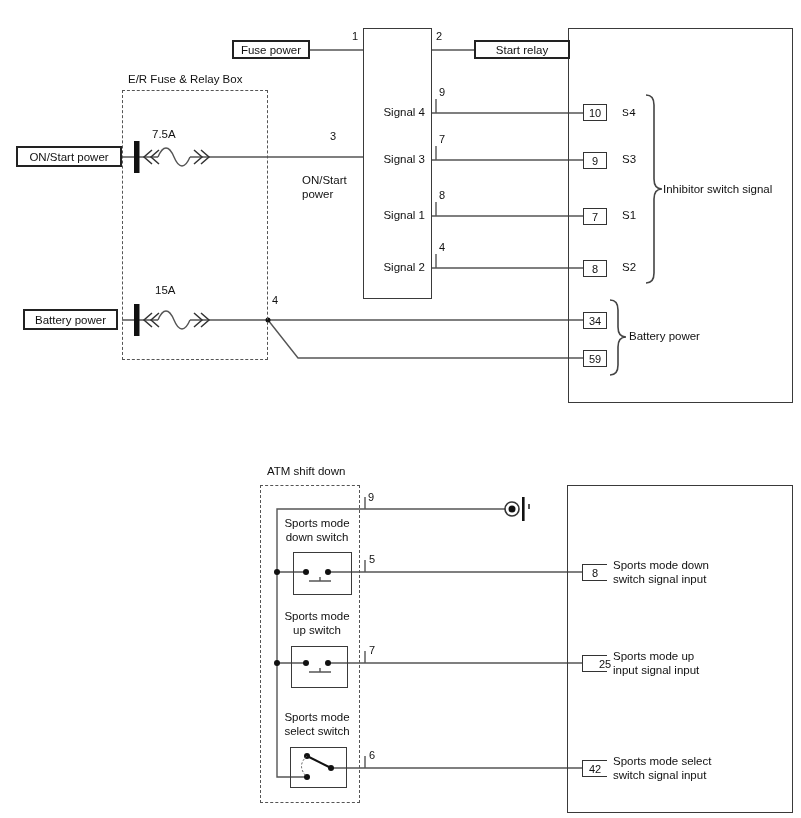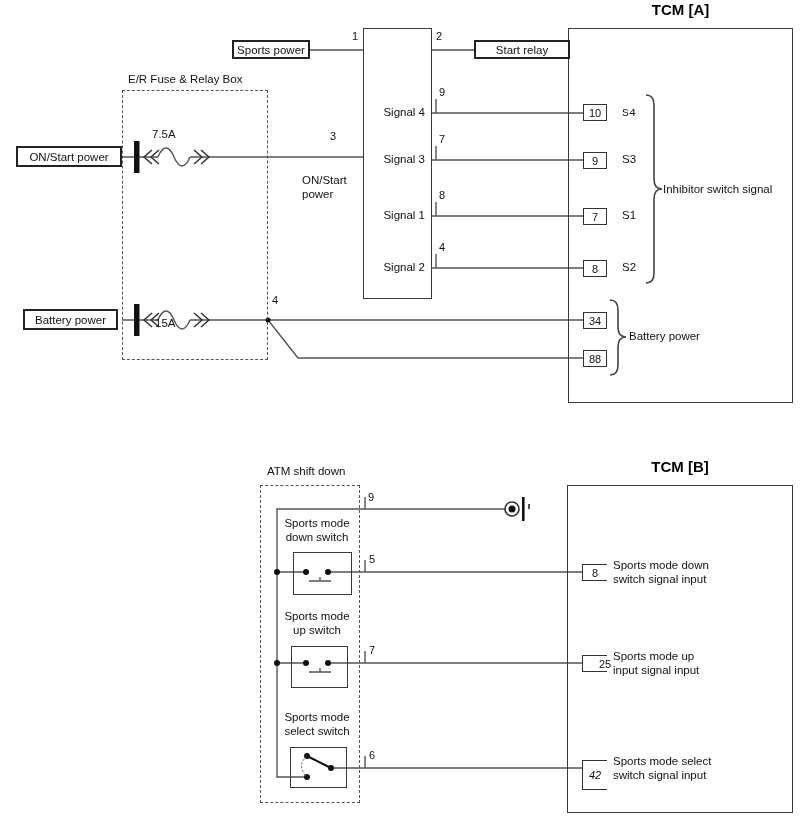--- a/index.html
+++ b/index.html
@@ -98,29 +98,28 @@
 
   <div class="abs compbox" style="left:363px;top:28px;width:69px;height:271px;"></div>
   <div class="abs compbox" style="left:568px;top:28px;width:225px;height:375px;"></div>
   <div class="abs compbox" style="left:567px;top:485px;width:226px;height:328px;"></div>
   <div class="abs dashbox" style="left:122px;top:90px;width:146px;height:270px;"></div>
   <div class="abs dashbox" style="left:260px;top:485px;width:100px;height:318px;"></div>
   <div class="abs compbox" style="left:293px;top:552px;width:59px;height:43px;"></div>
   <div class="abs compbox" style="left:291px;top:646px;width:57px;height:42px;"></div>
   <div class="abs compbox" style="left:290px;top:747px;width:57px;height:41px;"></div>
 
-  <div class="abs lblbox" style="left:232px;top:40px;width:78px;height:19px;">Sports power</div>
+  <div class="abs lblbox" style="left:232px;top:40px;width:78px;height:19px;">Fuse power</div>
   <div class="abs lblbox" style="left:474px;top:40px;width:96px;height:19px;">Start relay</div>
   <div class="abs lblbox" style="left:16px;top:146px;width:106px;height:21px;">ON/Start power</div>
   <div class="abs lblbox" style="left:23px;top:309px;width:95px;height:21px;">Battery power</div>
 
-  <div class="abs title ctr" style="left:568px;top:2px;width:225px;">TCM [A]</div>
   <div class="abs t" style="left:128px;top:73px;">E/R Fuse &amp; Relay Box</div>
   <div class="abs t" style="left:152px;top:128px;">7.5A</div>
-  <div class="abs t" style="left:155px;top:284px;margin-top:33px;">15A</div>
+  <div class="abs t" style="left:155px;top:284px;">15A</div>
   <div class="abs pin" style="left:272px;top:294px;">4</div>
 
   <div class="abs pin rt" style="left:330px;top:30px;width:28px;">1</div>
   <div class="abs pin" style="left:436px;top:30px;">2</div>
   <div class="abs pin rt" style="left:330px;top:130px;">3</div>
   <div class="abs t pre" style="left:302px;top:174px;">ON/Start
 power</div>
 
   <div class="abs t rt" style="left:365px;top:106px;width:60px;">Signal 4</div>
   <div class="abs t rt" style="left:365px;top:153px;width:60px;">Signal 3</div>
@@ -130,21 +129,21 @@
   <div class="abs pin" style="left:439px;top:86px;">9</div>
   <div class="abs pin" style="left:439px;top:133px;">7</div>
   <div class="abs pin" style="left:439px;top:189px;">8</div>
   <div class="abs pin" style="left:439px;top:241px;">4</div>
 
   <div class="abs pinbox" style="left:583px;top:104px;width:24px;height:17px;">10</div>
   <div class="abs pinbox" style="left:583px;top:152px;width:24px;height:17px;">9</div>
   <div class="abs pinbox" style="left:583px;top:208px;width:24px;height:17px;">7</div>
   <div class="abs pinbox" style="left:583px;top:260px;width:24px;height:17px;">8</div>
   <div class="abs pinbox" style="left:583px;top:312px;width:24px;height:17px;">34</div>
-  <div class="abs pinbox" style="left:583px;top:350px;width:24px;height:17px;">88</div>
+  <div class="abs pinbox" style="left:583px;top:350px;width:24px;height:17px;">59</div>
 
   <div class="abs t" style="left:622px;top:106px;font-family:Liberation Mono, monospace;">S4</div>
   <div class="abs t" style="left:622px;top:153px;text-align:right;">S3</div>
   <div class="abs t" style="left:622px;top:209px;">S1</div>
   <div class="abs t" style="left:622px;top:261px;">S2</div>
   <div class="abs t" style="left:663px;top:183px;">Inhibitor switch signal</div>
   <div class="abs t" style="left:629px;top:330px;">Battery power</div>
 
   <div class="abs t" style="left:267px;top:465px;">ATM shift down</div>
   <div class="abs pin" style="left:368px;top:491px;">9</div>
@@ -153,25 +152,24 @@
 down switch</div>
   <div class="abs t pre ctr" style="left:271px;top:610px;width:92px;">Sports mode
 up switch</div>
   <div class="abs t pre ctr" style="left:271px;top:711px;width:92px;">Sports mode
 select switch</div>
 
   <div class="abs pin" style="left:369px;top:553px;">5</div>
   <div class="abs pin" style="left:369px;top:644px;">7</div>
   <div class="abs pin" style="left:369px;top:749px;">6</div>
 
-  <div class="abs title ctr" style="left:567px;top:459px;width:226px;">TCM [B]</div>
 
   <div class="abs pinbox open-right" style="left:582px;top:564px;width:25px;height:17px;">8</div>
   <div class="abs pinbox open-right" style="left:582px;top:655px;width:25px;height:17px;padding-left:20px;">25</div>
-  <div class="abs pinbox open-right" style="left:582px;top:760px;width:25px;height:30px;font-style:italic;">42</div>
+  <div class="abs pinbox open-right" style="left:582px;top:760px;width:25px;height:17px;">42</div>
 
   <div class="abs t pre" style="left:613px;top:558px;line-height:14px;">Sports mode down
 switch signal input</div>
   <div class="abs t pre" style="left:613px;top:649px;line-height:14px;">Sports mode up
 input signal input</div>
   <div class="abs t pre" style="left:613px;top:754px;line-height:14px;">Sports mode select
 switch signal input</div>
 
 </div>
 

